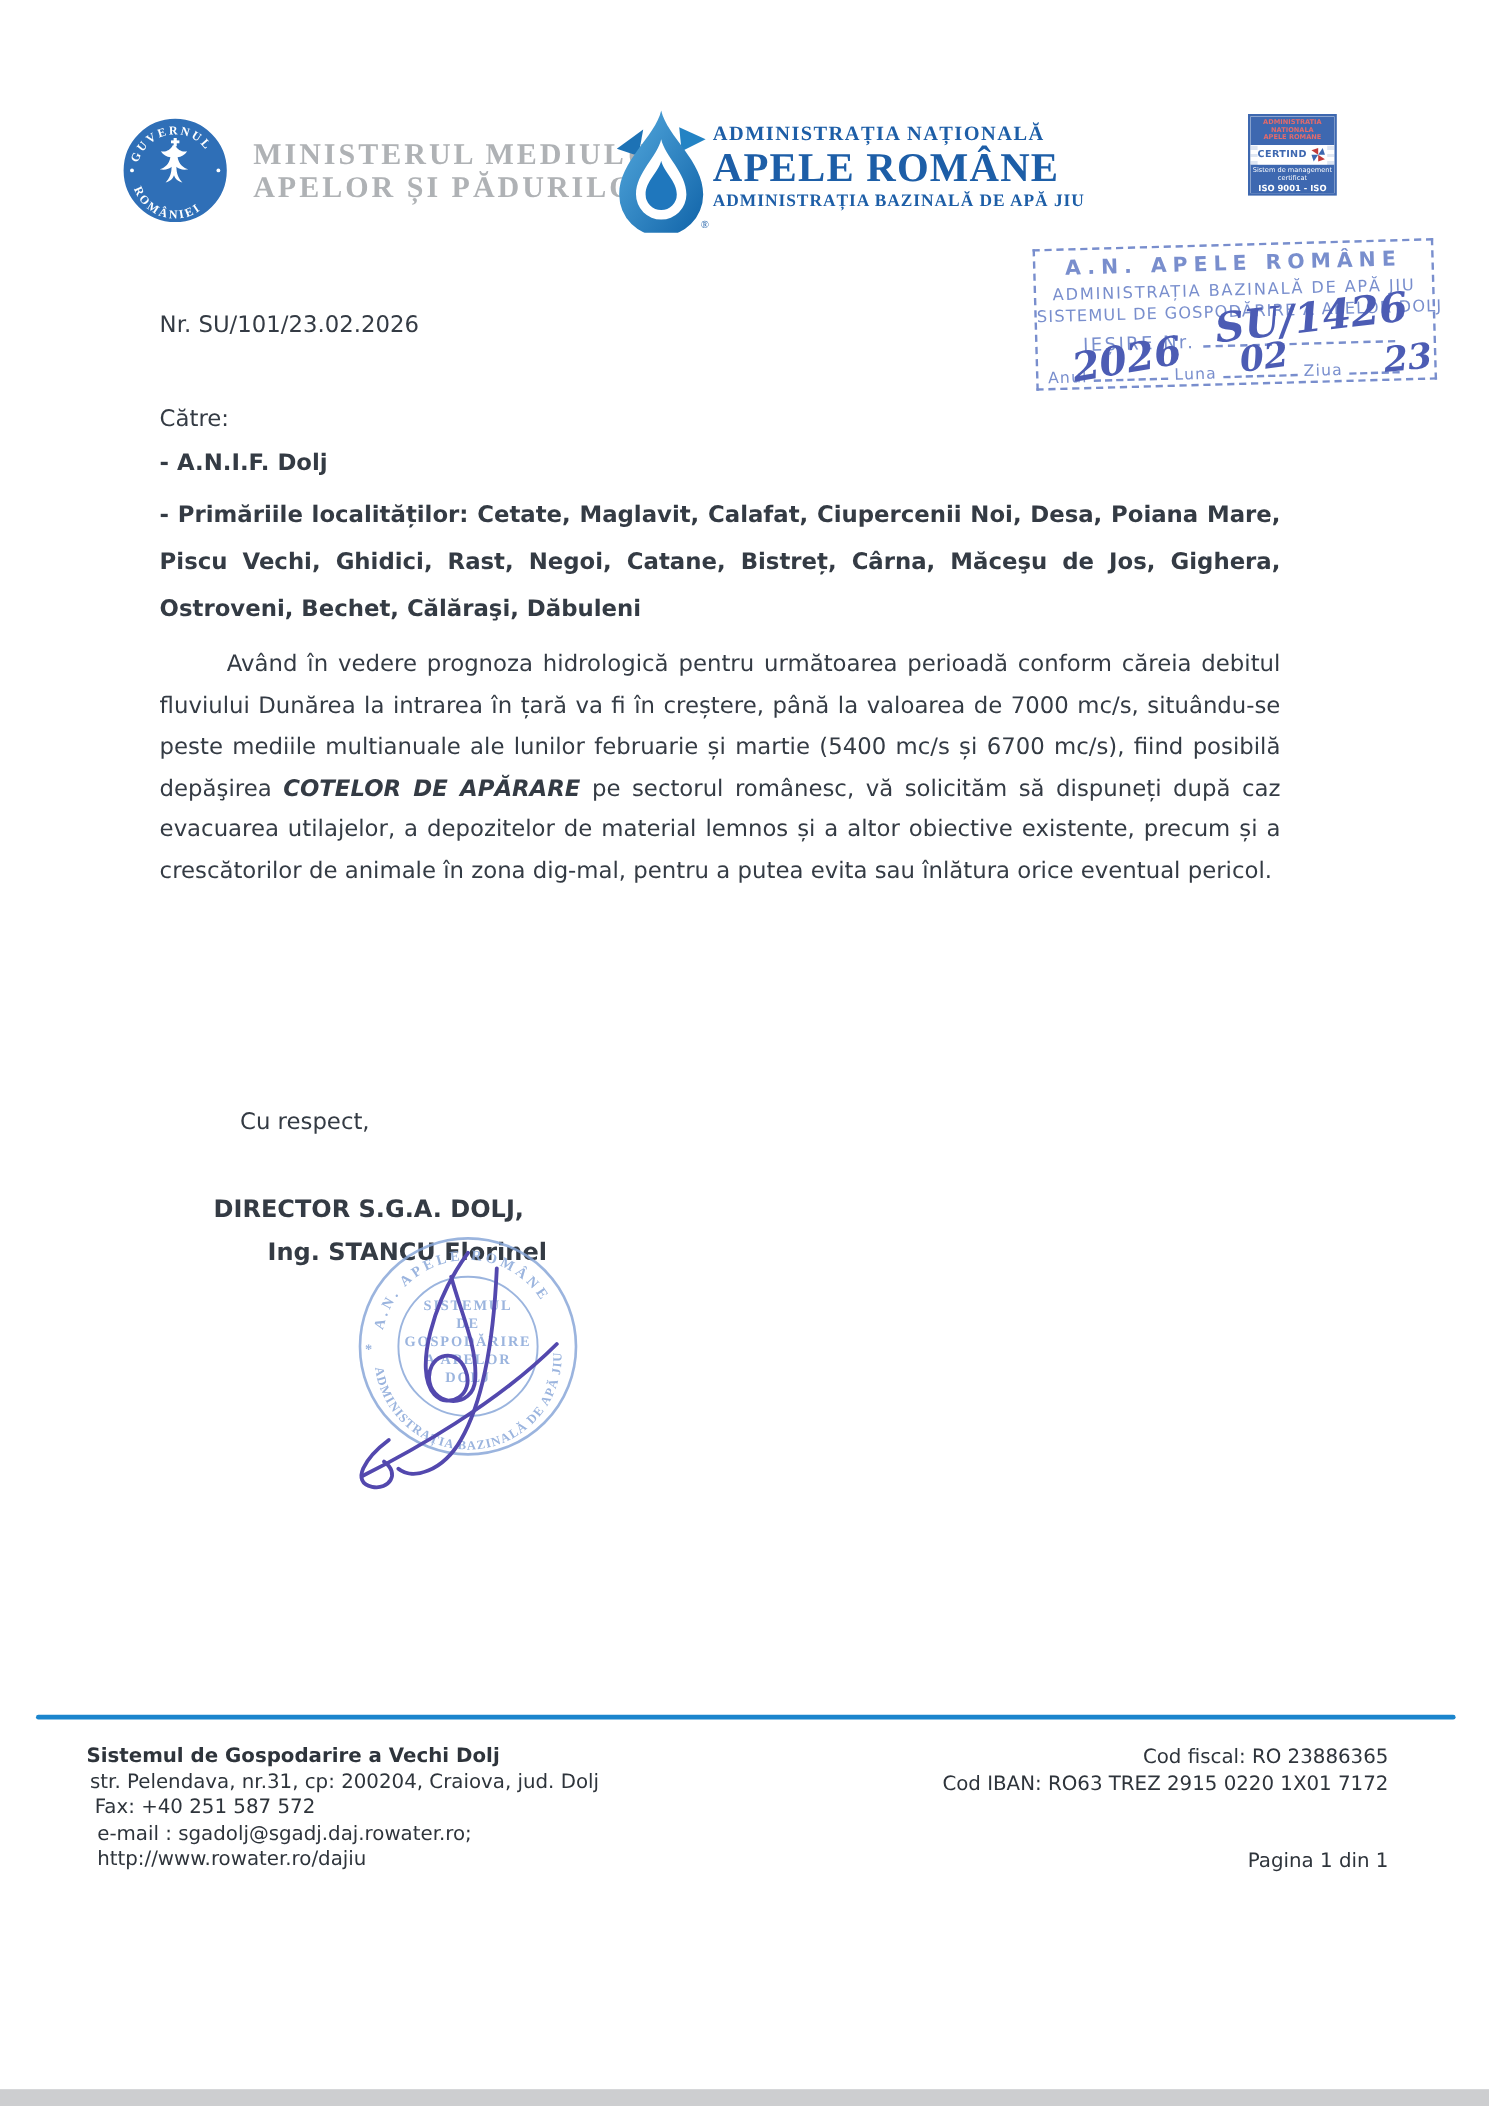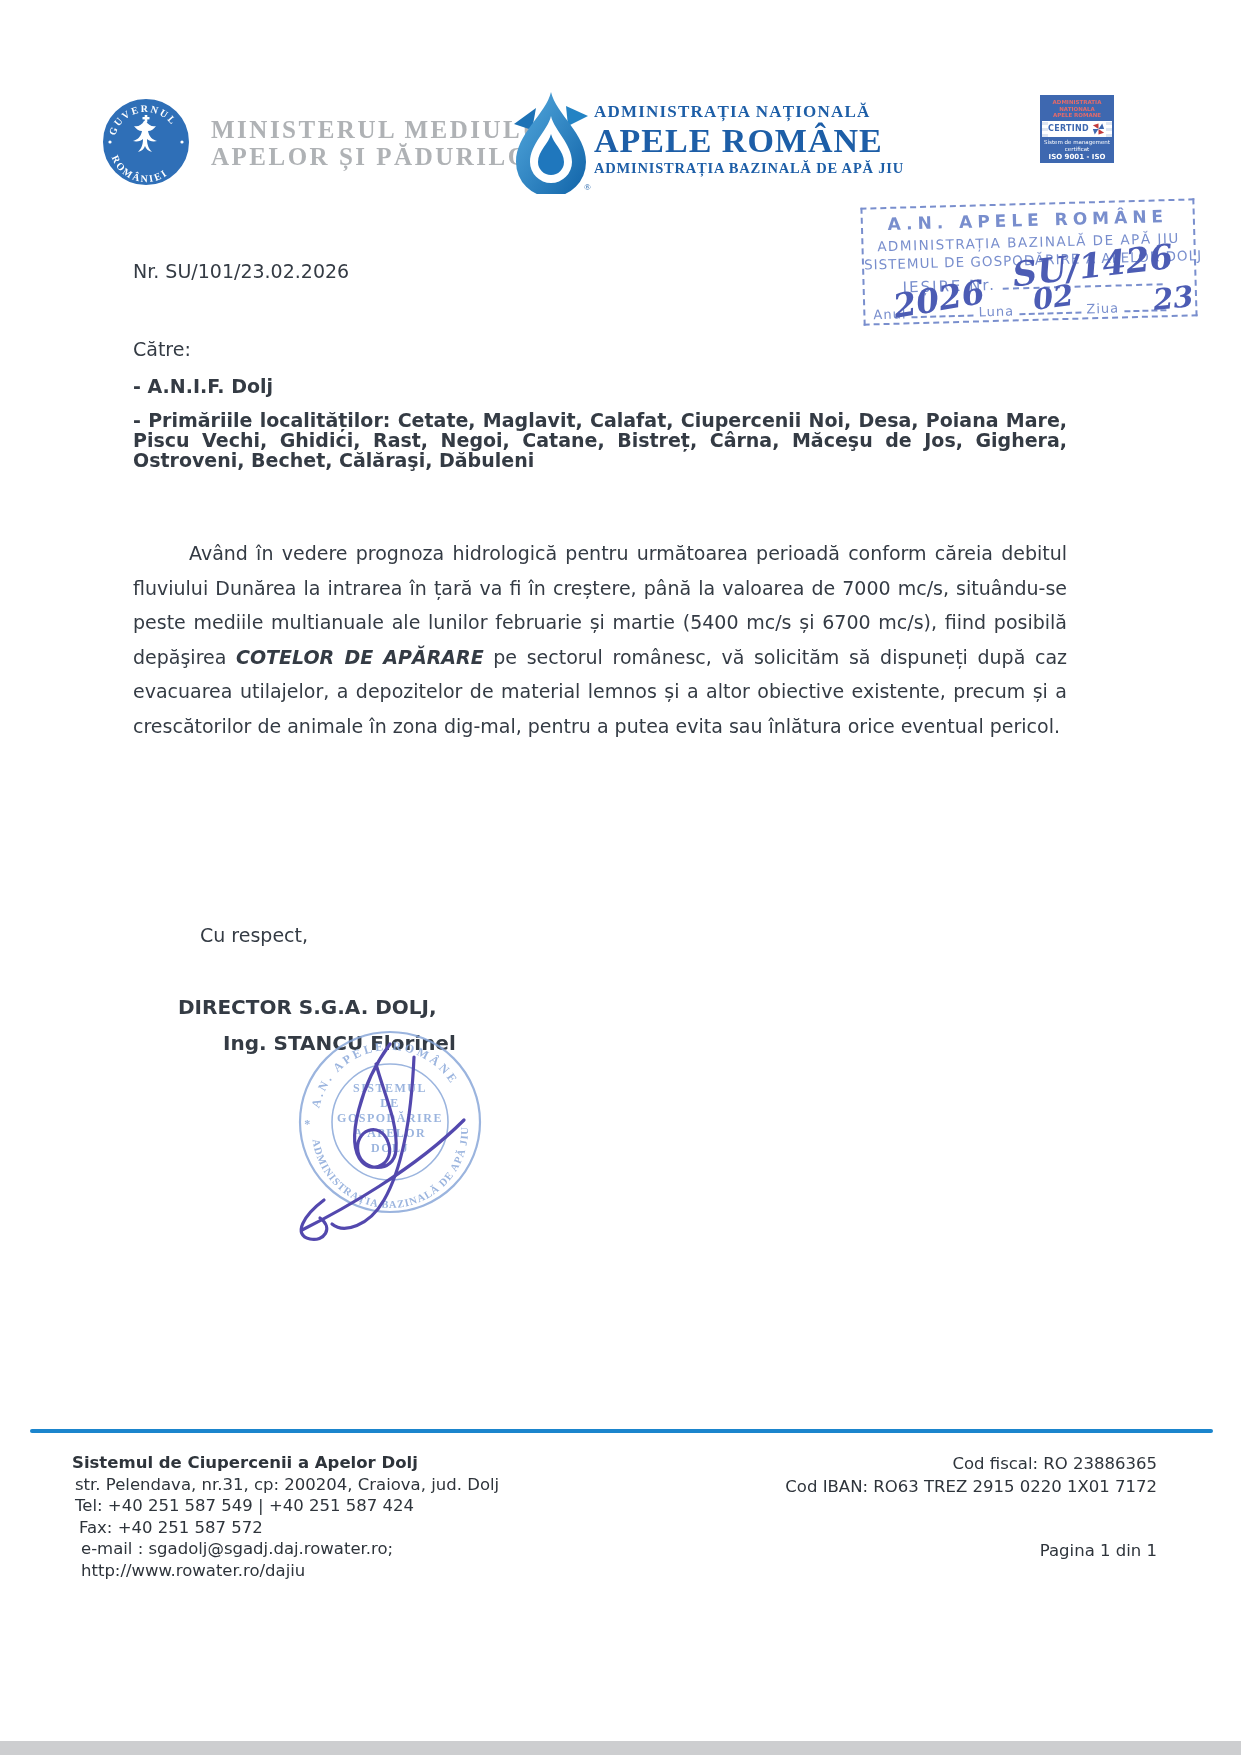--- a/index.html
+++ b/index.html
@@ -148,21 +148,21 @@
     <div class="hand" style="left:148px;top:42px;font-size:34px;transform:rotate(-5deg);">SU/1426</div>
     <div class="hand" style="left:28px;top:72px;font-size:33px;transform:rotate(-8deg);">2026</div>
     <div class="hand" style="left:168px;top:76px;font-size:29px;transform:rotate(-6deg);">02</div>
     <div class="hand" style="left:288px;top:80px;font-size:29px;transform:rotate(-4deg);">23</div>
   </div>
 
   <div class="abs body-text" style="left:133px;top:260px;">Nr. SU/101/23.02.2026</div>
 
   <div class="abs body-text" style="left:133px;top:338px;">Către:</div>
   <div class="abs body-text bold" style="left:133px;top:375px;">- A.N.I.F. Dolj</div>
-  <div class="abs body-text bold justify" style="left:133px;top:410px;width:934px;line-height:20px;">- Primăriile localităților: Cetate, Maglavit, Calafat, Ciupercenii Noi, Desa, Poiana Mare, Piscu Vechi, Ghidici, Rast, Negoi, Catane, Bistreț, Cârna, Măceşu de Jos, Gighera, Ostroveni, Bechet, Călăraşi, Dăbuleni</div>
+  <div class="abs body-text bold justify" style="left:133px;top:410px;width:934px;line-height:39px;">- Primăriile localităților: Cetate, Maglavit, Calafat, Ciupercenii Noi, Desa, Poiana Mare, Piscu Vechi, Ghidici, Rast, Negoi, Catane, Bistreț, Cârna, Măceşu de Jos, Gighera, Ostroveni, Bechet, Călăraşi, Dăbuleni</div>
 
   <div class="abs body-text justify" style="left:133px;top:536px;width:934px;line-height:34.5px;text-indent:56px;">
     <span>Având în vedere prognoza hidrologică pentru următoarea perioadă conform căreia debitul fluviului Dunărea la intrarea în țară va fi în creștere, până la valoarea de 7000 mc/s, situându-se peste mediile multianuale ale lunilor februarie și martie (5400 mc/s și 6700 mc/s), fiind posibilă depăşirea </span><span class="em-phrase">COTELOR DE APĂRARE</span><span> pe sectorul românesc, vă solicităm să dispuneți după caz evacuarea utilajelor, a depozitelor de material lemnos și a altor obiective existente, precum și a crescătorilor de animale în zona dig-mal, pentru a putea evita sau înlătura orice eventual pericol.</span>
   </div>
 
   <div class="abs body-text" style="left:200px;top:924px;">Cu respect,</div>
   <div class="abs bold" style="left:178px;top:995px;font-size:20px;">DIRECTOR S.G.A. DOLJ,</div>
   <div class="abs bold" style="left:223px;top:1031px;font-size:20px;">Ing. STANCU Florinel</div>
 
   <svg class="abs" style="left:262px;top:1002px;" width="250" height="250" viewBox="0 0 250 250">
@@ -192,23 +192,22 @@
       <path d="M128,42 C100,80 82,140 100,160 C112,173 134,160 126,140 C118,118 92,128 96,150 C100,170 132,172 134,148 C136,120 122,92 114,62"></path>
       <path d="M152,55 C150,100 144,160 122,198 C107,224 82,232 70,222"></path>
       <path d="M40,228 C80,208 152,168 202,118"></path>
       <path d="M62,198 C42,213 30,233 48,237 C62,240 72,226 58,216"></path>
     </g>
   </svg>
 
   <div class="abs footer-line" style="left:30px;top:1429px;width:1183px;"></div>
 
   <div class="abs foot" style="left:72px;top:1452px;">
-    <div class="bold">Sistemul de Ciupercenii a Apelor Dolj</div>
+    <div class="bold">Sistemul de Gospodarire a Vechi Dolj</div>
     <div style="margin-left:3px;">str. Pelendava, nr.31, cp: 200204, Craiova, jud. Dolj</div>
-    <div style="margin-left:3px;">Tel: +40 251 587 549 | +40 251 587 424</div>
     <div style="margin-left:7px;">Fax: +40 251 587 572</div>
     <div style="margin-left:9px;">e-mail : sgadolj@sgadj.daj.rowater.ro;</div>
     <div style="margin-left:9px;">http://www.rowater.ro/dajiu</div>
   </div>
 
   <div class="abs foot foot-right" style="right:84px;top:1452px;">
     <div>Cod fiscal: RO 23886365</div>
     <div>Cod IBAN: RO63 TREZ 2915 0220 1X01 7172</div>
   </div>
 

